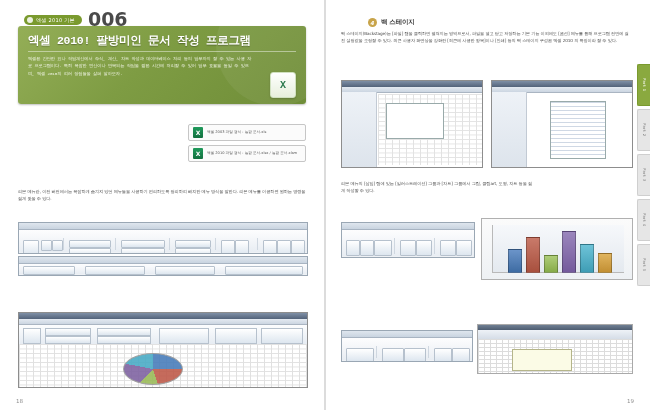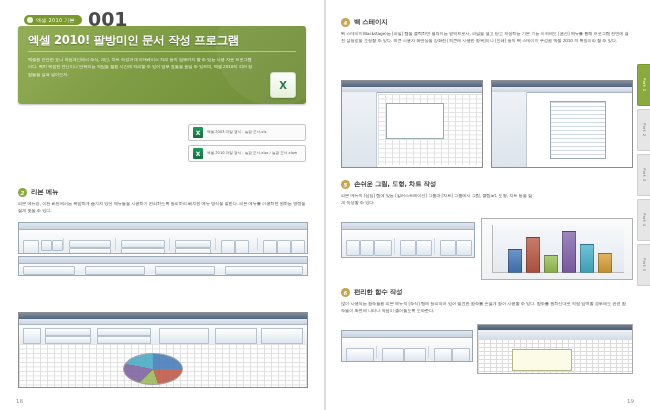--- a/index.html
+++ b/index.html
@@ -15,35 +15,35 @@
   .chapter-tag{position:absolute;left:24px;top:10px;display:flex;align-items:center;gap:4px;z-index:4;}
   .tag-pill{background:#7a9a2e;color:#fff;font-size:5px;padding:2px 7px 2px 12px;border-radius:8px;
             position:relative;letter-spacing:.3px;white-space:nowrap;}
   .tag-pill:before{content:"";position:absolute;left:3px;top:2.5px;width:6px;height:6px;border-radius:50%;
             background:#fff;opacity:.85;}
   .chapter-num{font-size:19px;font-weight:bold;color:#4a4a4a;line-height:1;margin-left:2px;
                font-family:"DejaVu Sans","Liberation Sans",sans-serif;}
 
   .hero{position:absolute;left:18px;top:26px;width:288px;height:78px;border-radius:3px;
         background:linear-gradient(135deg,#94ae57 0%,#7e9c43 45%,#6f8d38 100%);
-        box-shadow:0 1px 2px rgba(0,0,0,.25);overflow:hidden;}
+        box-shadow:0 1px 2px rgba(0,0,0,.25);overflow:hidden;font-family:Liberation Mono, monospace;}
   .hero:after{content:"";position:absolute;right:-30px;top:-40px;width:120px;height:120px;border-radius:50%;
         background:rgba(255,255,255,.06);}
   .hero-title{position:absolute;left:10px;top:7px;color:#ffffff;font-size:11.5px;font-weight:bold;
         letter-spacing:-.3px;text-shadow:0 1px 1px rgba(0,0,0,.3);}
   .hero-rule{position:absolute;left:10px;top:25px;width:268px;height:1px;background:rgba(255,255,255,.45);}
   .hero-body{position:absolute;left:10px;top:30px;width:225px;color:#f2f6e8;font-size:4.2px;line-height:1.75;
         letter-spacing:-.1px;}
   .hero-icon{position:absolute;right:10px;bottom:6px;width:24px;height:24px;border-radius:3px;
         background:linear-gradient(#ffffff,#e6efdb);border:1px solid #cfe0bd;display:flex;align-items:center;
         justify-content:center;box-shadow:0 1px 2px rgba(0,0,0,.2);}
   .hero-icon span{font-size:10px;font-weight:bold;color:#1f7244;}
 
   .sec{position:absolute;width:288px;left:18px;}
-  .sec-head{display:flex;align-items:flex-end;gap:4px;margin-bottom:3px;}
+  .sec-head{display:flex;align-items:flex-end;gap:4px;margin-bottom:3px;margin-left:27px;}
   .bullet{width:9px;height:9px;border-radius:50%;background:#8aa93f;color:#fff;font-size:5.5px;
           font-weight:bold;display:flex;align-items:center;justify-content:center;flex:0 0 auto;
           font-style:italic;}
   .bullet.tan{background:#c8a44a;}
   .sec-title{font-size:6.5px;font-weight:bold;color:#3b3b3b;letter-spacing:-.2px;}
   .sec-body{font-size:4.2px;line-height:1.75;color:#4d4d4d;letter-spacing:-.1px;}
   .sec-body.narrow{width:150px;}
   .sec-body.w190{width:192px;}
   .shot{position:absolute;background:#f3f3f3;border:1px solid #a9a9a9;overflow:hidden;}
   .shot .ttl{height:5px;background:linear-gradient(#6f7f93,#4e5d71);}
@@ -96,21 +96,21 @@
 </head>
 <body>
 
 <div class="book">
   <div class="gutter"></div>
 
   <div class="page left">
 
     <div class="chapter-tag">
       <div class="tag-pill">엑셀 2010 기본</div>
-      <div class="chapter-num">001</div>
+      <div class="chapter-num">006</div>
     </div>
 
     <div class="hero">
       <div class="hero-title">엑셀 2010! 팔방미인 문서 작성 프로그램</div>
       <div class="hero-rule"></div>
       <div class="hero-body">엑셀은 간단한 표나 작업계산에서 수식, 계산, 차트 작성과 데이터베이스 처리 등의 업무까지 할 수 있는 사용 자료 프로그램이다. 특히 복잡한 연산이나 반복되는 작업을 짧은 시간에 처리할 수 있어 업무 효율을 높일 수 있으며, 엑셀 2010의 여러 장점들을 살펴 알아보자.</div>
       <div class="hero-icon">
         <span>X</span>
       </div>
     </div>
@@ -118,24 +118,20 @@
     <div class="tipbox" style="left:188px;top:124px;width:118px;height:17px;">
       <div class="xi">X</div>
       <div class="tt">엑셀 2003 파일 형식 : 통합 문서.xls</div>
     </div>
     <div class="tipbox" style="left:188px;top:145px;width:118px;height:17px;">
       <div class="xi">X</div>
       <div class="tt">엑셀 2010 파일 형식 : 통합 문서.xlsx / 통합 문서.xlsm</div>
     </div>
 
     <div class="sec" style="top:188px;">
-      <div class="sec-head">
-        <div class="bullet">2</div>
-        <div class="sec-title">리본 메뉴</div>
-      </div>
       <div class="sec-body">리본 메뉴란, 이전 버전에서는 복잡하게 숨겨져 있던 메뉴들을 사용하기 편리하도록 정리하여 배치한 메뉴 방식을 말한다. 리본 메뉴를 이용하면 원하는 명령을 쉽게 찾을 수 있다.</div>
     </div>
 
     <div class="ribbon" style="left:18px;top:222px;width:288px;height:30px;">
       <div class="tabs"></div>
       <div class="grp">
         <div class="sep" style="left:44px;"></div>
           <div class="sep" style="left:96px;"></div>
         <div class="sep" style="left:150px;"></div>
           <div class="sep" style="left:196px;"></div>
@@ -218,24 +214,20 @@
     <div class="screenshot-app" style="left:166px;top:80px;width:140px;height:86px;">
       <div class="sa-title"></div>
       <div class="sa-tabs"></div>
       <div style="position:absolute;left:0;top:11px;bottom:0;width:34px;background:linear-gradient(#eef2f7,#dde4ec);border-right:1px solid #c2cad4;"></div>
       <div style="position:absolute;left:36px;right:0;top:13px;bottom:2px;background:#ffffff;"></div>
       <div style="position:absolute;left:58px;top:20px;width:54px;height:56px;border:1px solid #9aa;background:#fff;
                   background-image:linear-gradient(to bottom,#cfd8e4 1px,transparent 1px);background-size:100% 4px;"></div>
     </div>
 
     <div class="sec" style="top:180px;left:16px;width:288px;">
-      <div class="sec-head">
-        <div class="bullet tan">5</div>
-        <div class="sec-title">손쉬운 그림, 도형, 차트 작성</div>
-      </div>
       <div class="sec-body w190">리본 메뉴의 [삽입] 탭에 있는 [일러스트레이션] 그룹과 [차트] 그룹에서 그림, 클립art, 도형, 차트 등을 쉽게 작성할 수 있다.</div>
     </div>
 
     <div class="ribbon" style="left:16px;top:222px;width:132px;height:34px;">
       <div class="tabs"></div>
       <div class="grp">
         <div class="sep" style="left:52px;"></div>
           <div class="sep" style="left:92px;"></div>
         <div class="btn" style="left:4px;top:10px;width:12px;height:14px;"></div>
         <div class="btn" style="left:18px;top:10px;width:12px;height:14px;"></div>
@@ -250,27 +242,20 @@
     <div class="chart3d" style="left:156px;top:218px;width:150px;height:60px;">
       <div style="position:absolute;left:10px;right:8px;top:6px;bottom:6px;background:linear-gradient(#f6f8fb,#e4e9ef);border-left:1px solid #b9b9b9;border-bottom:1px solid #b9b9b9;"></div>
       <div class="bar3d" style="left:26px;width:12px;height:22px;background:linear-gradient(#6b94c9,#3e6ca3);"></div>
       <div class="bar3d" style="left:44px;width:12px;height:34px;background:linear-gradient(#c97a6a,#a8503e);"></div>
       <div class="bar3d" style="left:62px;width:12px;height:16px;background:linear-gradient(#aecd78,#87ab49);"></div>
       <div class="bar3d" style="left:80px;width:12px;height:40px;background:linear-gradient(#9b86bd,#745a9c);"></div>
       <div class="bar3d" style="left:98px;width:12px;height:27px;background:linear-gradient(#6ec3d8,#3f9db5);"></div>
       <div class="bar3d" style="left:116px;width:12px;height:18px;background:linear-gradient(#e0b45e,#c28f33);"></div>
     </div>
 
-    <div class="sec" style="top:288px;left:16px;width:288px;">
-      <div class="sec-head">
-        <div class="bullet tan">6</div>
-        <div class="sec-title">편리한 함수 작성</div>
-      </div>
-      <div class="sec-body">많이 사용되는 함수들은 리본 메뉴의 [수식] 탭에 정리되어 있어 필요한 함수를 손쉽게 찾아 사용할 수 있다. 함수를 원하신대로 직접 입력할 경우에도 관련 함수들이 화면에 나타나 작업이 줄어들도록 도와준다.</div>
-    </div>
 
     <div class="ribbon" style="left:16px;top:330px;width:130px;height:30px;">
       <div class="tabs"></div>
       <div class="grp">
         <div class="sep" style="left:34px;"></div>
           <div class="sep" style="left:86px;"></div>
         <div class="btn" style="left:4px;top:10px;width:26px;height:12px;"></div>
         <div class="btn" style="left:40px;top:10px;width:20px;height:12px;"></div>
         <div class="btn" style="left:62px;top:10px;width:20px;height:12px;"></div>
         <div class="btn" style="left:92px;top:10px;width:16px;height:12px;"></div>

